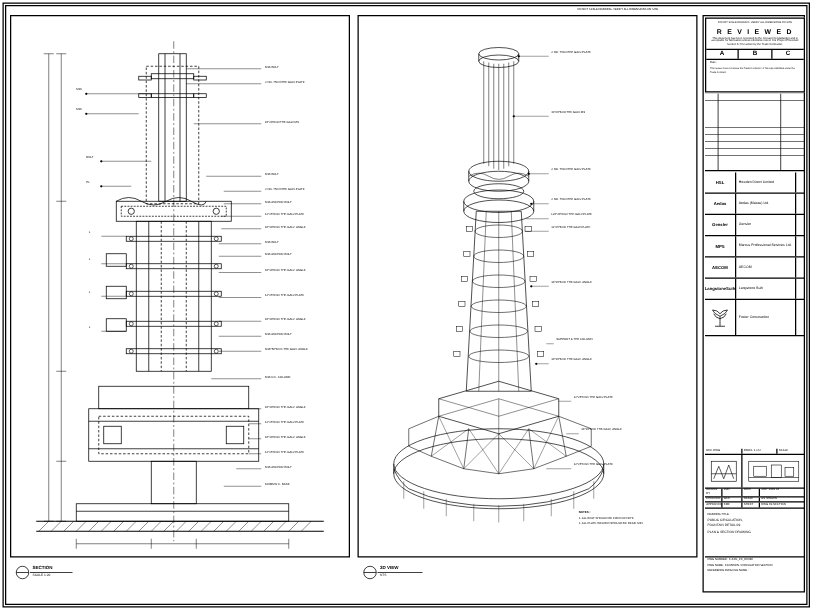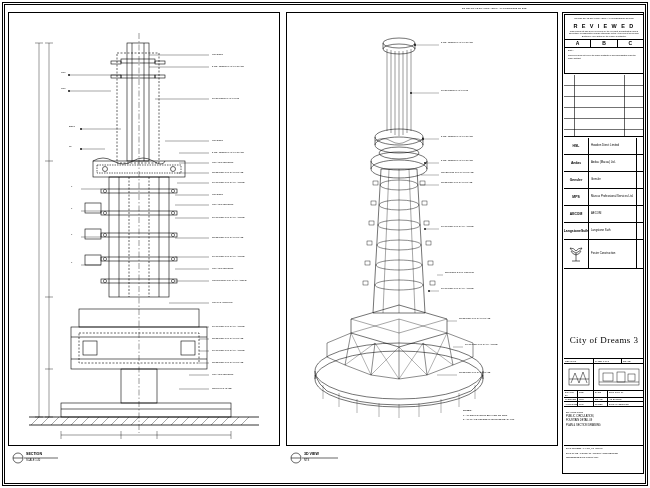--- a/index.html
+++ b/index.html
@@ -471,23 +471,20 @@
               <path d="M10 11 q4 -1 5 -4"></path>
               <path d="M6 17 h8"></path>
             </g>
           </svg>
         </div>
         <div class="cons-name">Foster Construction</div>
         <div class="cons-chk"></div>
       </div>
     </div>
 
-    <div class="proj-name">
-      <div class="proj-title">City of Dreams 3</div>
-    </div>
 
     <div class="dwg-grid">
       <div class="g-row">
         <div class="g-cell" style="width:30px;">REF. DWG</div>
         <div class="g-cell" style="width:28px;">PANEL 1 of 2</div>
         <div class="g-cell" style="width:22px;">SCALE</div>
       </div>
       <div class="g-row" style="height:26px;">
         <div class="g-cell" style="width:30px;display:flex;align-items:center;justify-content:center;">
           <svg width="24" height="20" viewBox="0 0 24 20">

